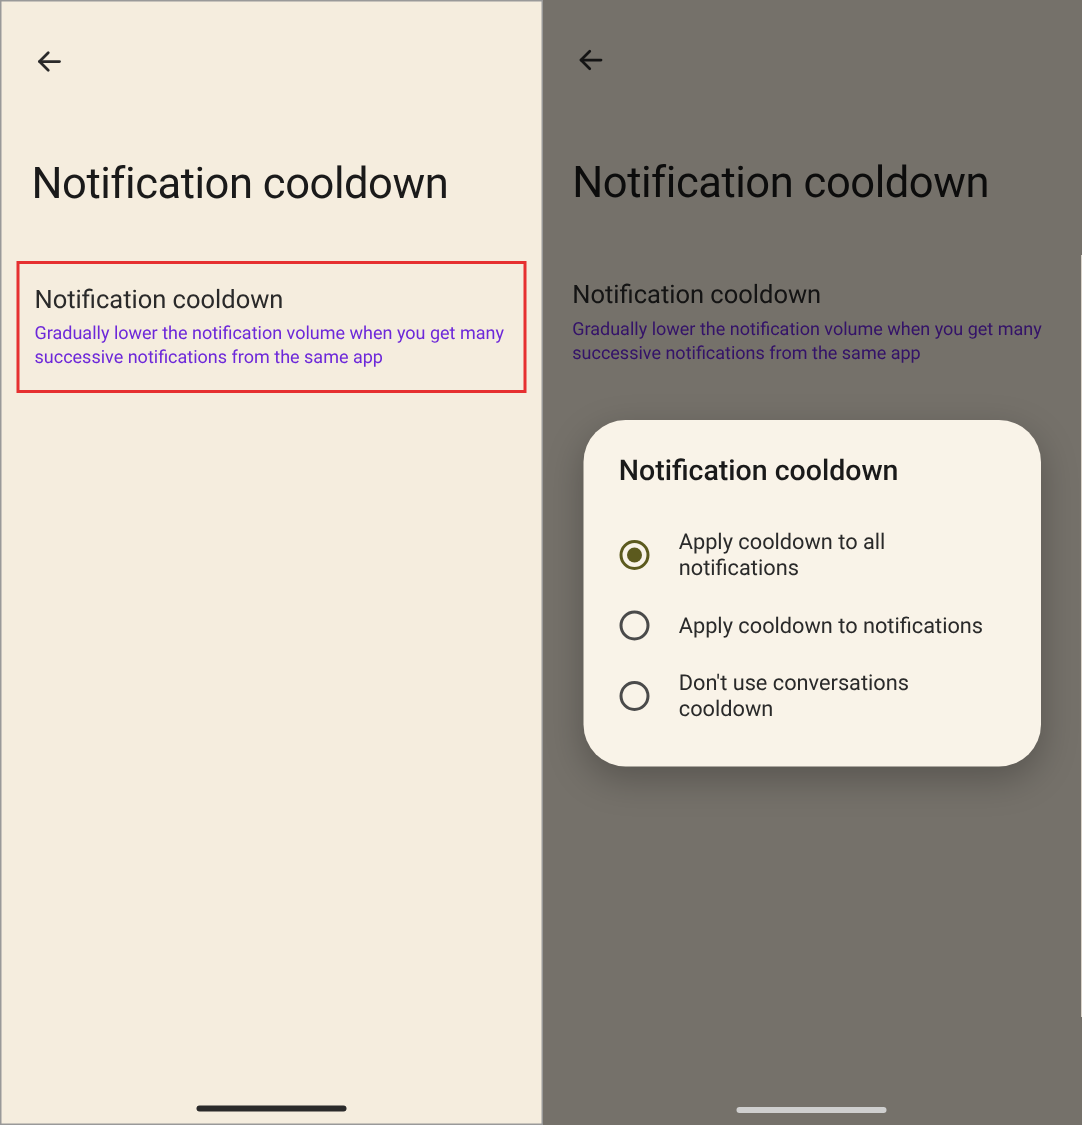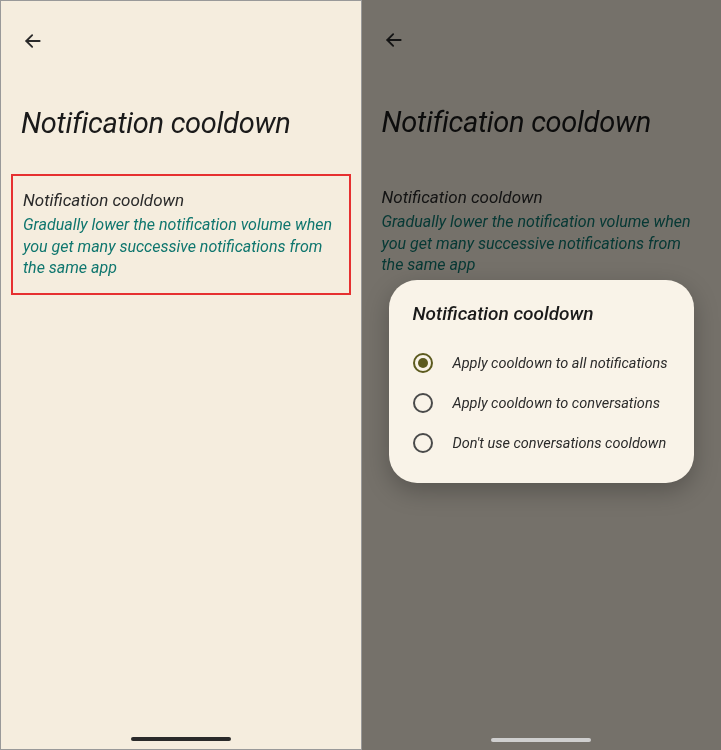--- a/index.html
+++ b/index.html
@@ -12,21 +12,20 @@
       width: 721px;
       height: 750px;
       display: flex;
       background: #fff;
     }
     .panel {
       flex: 1;
       height: 100%;
       position: relative;
       overflow: hidden;
-      font-style: italic;
     }
     .panel-left {
       background: #f5edde;
       border: 1px solid #999;
     }
     .panel-right {
       background: #f5edde;
     }
     .back-btn {
       position: absolute;
@@ -62,23 +61,23 @@
     .highlight-box {
       border: 2px solid #e63030;
     }
     .setting-title {
       font-size: 17px;
       font-weight: 400;
       color: #2a2a2a;
       margin-bottom: 4px;
     }
     .setting-desc {
-      font-size: 16px;
-      font-weight: 400;
-      color: #0f766e;
+      font-size: 12px;
+      font-weight: 400;
+      color: #6d28d9;
       line-height: 1.35;
     }
     .nav-handle {
       position: absolute;
       bottom: 8px;
       left: 50%;
       transform: translateX(-50%);
       width: 100px;
       height: 4px;
       background: #2a2a2a;
@@ -184,21 +183,21 @@
 
   <div class="dialog">
     <div class="dialog-title">Notification cooldown</div>
 
     <div class="radio-row">
       <span class="radio-btn selected"></span>
       <span class="radio-label">Apply cooldown to all notifications</span>
     </div>
     <div class="radio-row">
       <span class="radio-btn"></span>
-      <span class="radio-label">Apply cooldown to conversations</span>
+      <span class="radio-label">Apply cooldown to notifications</span>
     </div>
     <div class="radio-row">
       <span class="radio-btn"></span>
       <span class="radio-label">Don't use conversations cooldown</span>
     </div>
   </div>
 
   <div class="nav-handle"></div>
 </div>
 

